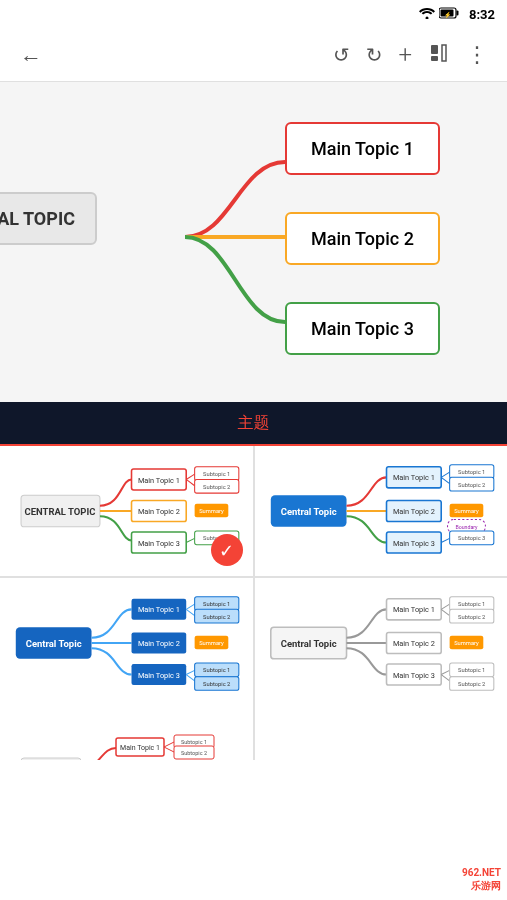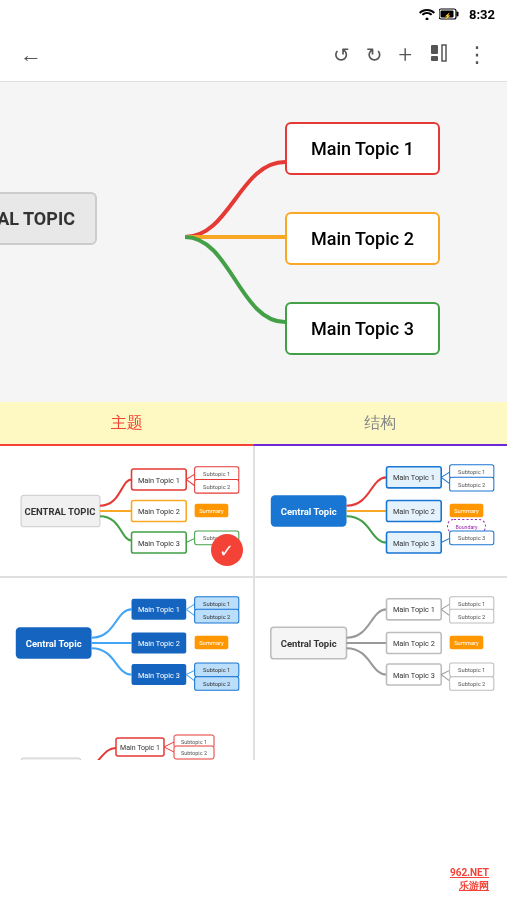--- a/index.html
+++ b/index.html
@@ -17,21 +17,20 @@
       width: 100%;
       height: 28px;
       background: #fff;
       display: flex;
       align-items: center;
       justify-content: flex-end;
       padding: 0 12px;
     }
     .status-bar-icons {
       display: flex;
-      align-items: center;
       gap: 4px;
     }
     .status-time {
       font-size: 13px;
       font-weight: bold;
       color: #000;
       margin-left: 6px;
     }
 
     
@@ -116,23 +115,23 @@
     .topic-3 {
       border-color: #43a047;
       top: 220px;
       left: 285px;
     }
 
     
     .tabs {
       width: 100%;
       height: 44px;
-      background: #fef9c3;
-      display: flex;
-      border-bottom: 2px solid #6d28d9;
+      background: #0f172a;
+      display: flex;
+      border-bottom: 2px solid #eab308;
     }
     .tab {
       flex: 1;
       display: flex;
       align-items: center;
       justify-content: center;
       font-size: 16px;
       cursor: pointer;
       position: relative;
     }
@@ -191,26 +190,25 @@
     
     .mini-map {
       width: 100%;
       height: 100%;
     }
 
     
     .watermark {
       position: absolute;
       bottom: 8px;
-      right: 18px;
+      right: 6px;
       font-size: 11px;
       color: #f44336;
       font-weight: bold;
       z-index: 10;
-      text-decoration: underline;
     }
 
     
     .bottom-partial {
       width: 100%;
       height: 52px;
       background: #e0e0e0;
       overflow: hidden;
     }
     .bottom-partial-inner {
@@ -290,23 +288,20 @@
     <span>Main Topic 2</span>
   </div>
   <div class="topic-box topic-3">
     <span>Main Topic 3</span>
   </div>
 </div>
 
 <div class="tabs">
   <div class="tab active">
     <span>主题</span>
-  </div>
-  <div class="tab inactive">
-    <span>结构</span>
   </div>
 </div>
 
 <div class="themes-grid">
 
   <div class="theme-card selected">
     <svg class="mini-map" viewBox="0 0 240 120">
 
       <rect x="20" y="45" width="75" height="30" rx="3" fill="#f0f0f0" stroke="#ccc" stroke-width="1"></rect>
       <text x="57" y="64" font-size="9" fill="#333" text-anchor="middle" font-weight="bold">CENTRAL TOPIC</text>

